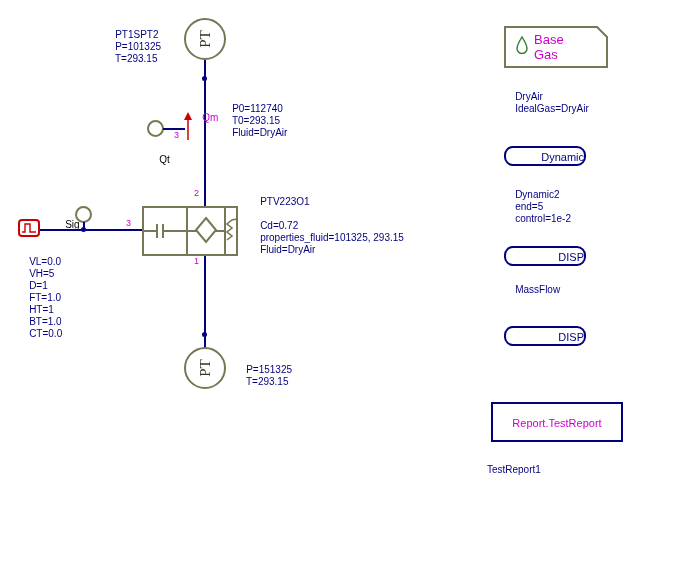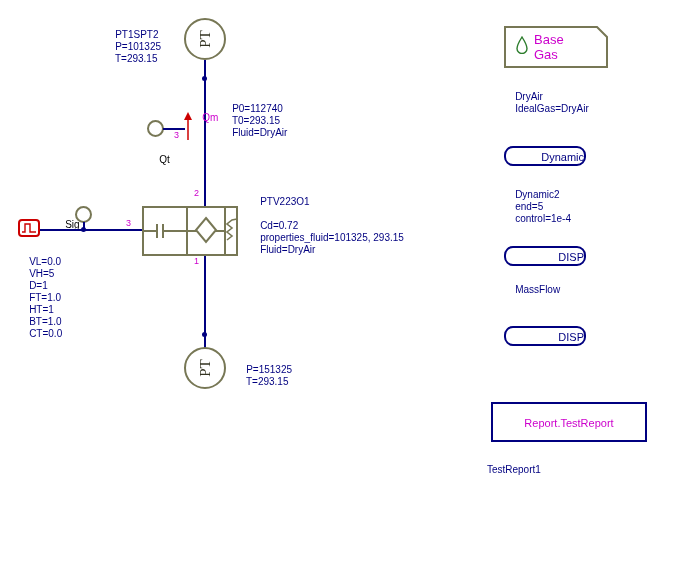--- a/index.html
+++ b/index.html
@@ -307,34 +307,34 @@
   <div class="block-disp" style="left:504px; top:146px; width:82px; height:20px;">
     <span>Dynamic</span>
   </div>
   <div class="lbl" style="left:504px; top:177px;">
     <span>Dynamic2</span>
   </div>
   <div class="lbl" style="left:504px; top:189px;">
     <span>end=5</span>
   </div>
   <div class="lbl" style="left:504px; top:201px;">
-    <span>control=1e-4</span>
+    <span>control=1e-2</span>
   </div>
 
   <div class="block-disp" style="left:504px; top:246px; width:82px; height:20px;">
     <span>DISP</span>
   </div>
   <div class="lbl" style="left:504px; top:272px;">
     <span>MassFlow</span>
   </div>
 
   <div class="block-disp" style="left:504px; top:326px; width:82px; height:20px;">
     <span>DISP</span>
   </div>
 
-  <div class="block-report" style="left:491px; top:402px; width:156px; height:40px;">
+  <div class="block-report" style="left:491px; top:402px; width:132px; height:40px;">
     <span>Report.TestReport</span>
   </div>
   <div class="lbl" style="left:476px; top:452px;">
     <span>TestReport1</span>
   </div>
 
 </div>
 
 </body></html>

